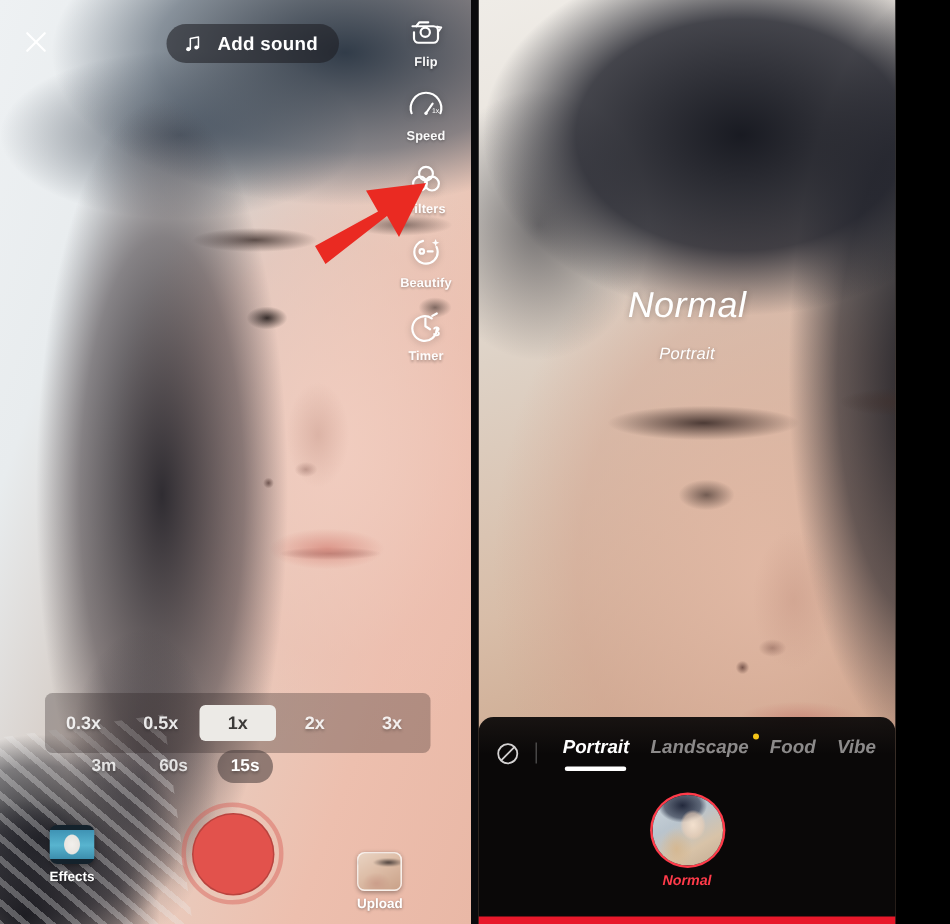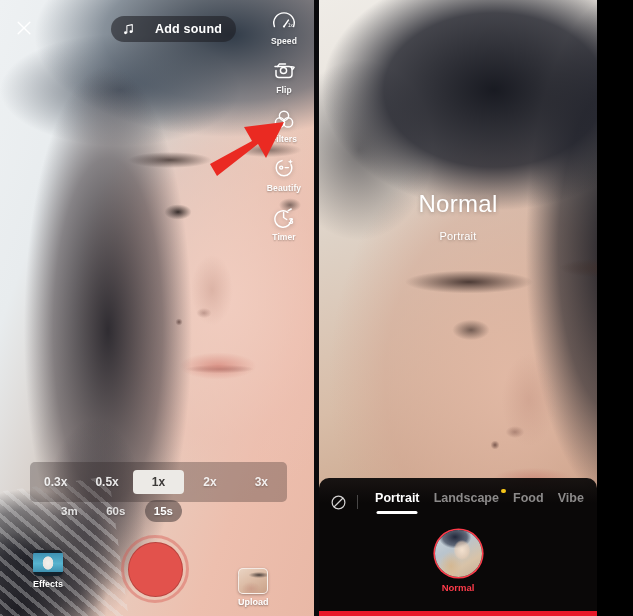--- a/index.html
+++ b/index.html
@@ -8,21 +8,21 @@
     background:#000;
     font-family:"Liberation Sans", sans-serif;
     overflow:hidden;
   }
   #app { position:relative; width:633px; height:616px; display:flex; background:#000; }
 
   
   .panel { position:relative; height:616px; overflow:hidden; }
   #panel-left  { width:314px; }
   .panel-gap   { width:5px; height:616px; background:#0a0a0c; }
-  #panel-right { width:278px; }
+  #panel-right { width:278px;font-style:italic; }
 
   
   .photo-left {
     position:absolute; inset:0;
     background:
       
       radial-gradient(ellipse 120px 90px at 28px 560px, rgba(22,24,30,.92) 0%, rgba(30,32,40,.5) 55%, rgba(0,0,0,0) 78%),
       radial-gradient(ellipse 70px 140px at 95px 520px, rgba(35,36,44,.55) 0%, rgba(0,0,0,0) 72%),
       
       radial-gradient(ellipse 105px 330px at 108px 330px, rgba(38,36,42,.95) 0%, rgba(58,52,58,.55) 52%, rgba(0,0,0,0) 80%),
@@ -84,21 +84,21 @@
 
   
   .close-btn {
     position:absolute; left:10px; top:14px; width:28px; height:28px;
     display:flex; align-items:center; justify-content:center; cursor:pointer;
   }
   .close-btn svg { width:20px; height:20px; }
 
   .add-sound {
     position:absolute; left:111px; top:16px;
-    display:flex; align-items:center; gap:20px;
+    display:flex; align-items:center; gap:10px;
     padding:6px 14px 6px 11px; border-radius:16px;
     background:rgba(30,30,34,.58);
     cursor:pointer;
   }
   .add-sound .lbl { color:#fff; font-size:12.5px; font-weight:bold; letter-spacing:.2px; }
   .note-ico { width:13px; height:13px; display:block; }
 
   
   .rail { position:absolute; right:6px; top:8px; width:48px; }
   .rail-item {
@@ -267,39 +267,39 @@
     <div class="add-sound">
       <svg class="note-ico" viewBox="0 0 24 24" fill="none" stroke="#fff" stroke-width="1.9" stroke-linecap="round" stroke-linejoin="round">
         <path d="M9 18V5l10-2v13"></path>
           <circle cx="6.5" cy="18" r="2.6" fill="#fff" stroke="none"></circle>
           <circle cx="16.5" cy="16" r="2.6" fill="#fff" stroke="none"></circle>
       </svg>
       <span class="lbl">Add sound</span>
     </div>
 
     <div class="rail">
+
+      <div class="rail-item">
+        <svg class="rail-ico" viewBox="0 0 26 26" fill="none" stroke="#fff" stroke-width="1.45" stroke-linecap="round" stroke-linejoin="round">
+          <path d="M4 9.5h14a3 3 0 0 1 3 3v5a3 3 0 0 1-3 3H8a3 3 0 0 1-3-3v-4"></path>
+          <circle cx="12.5" cy="13.5" r="3.1"></circle>
+          <path d="M6.5 9.5l2-2.6h6"></path>
+          <path d="M21.5 12.5l1.6-2.2-2.6-.5"></path>
+        </svg>
+        <span class="rail-lbl">Flip</span>
+      </div>
 
       <div class="rail-item">
         <svg class="rail-ico" viewBox="0 0 26 26" fill="none" stroke="#fff" stroke-width="1.45" stroke-linecap="round">
           <path d="M3.4 18.5a10.2 10.2 0 1 1 19.2 0"></path>
           <path d="M13 18.5l4.4-6.4"></path>
           <circle cx="13" cy="18.5" r="1.1" fill="#fff" stroke="none"></circle>
           <text x="17" y="18.5" font-size="4.6" fill="#fff" stroke="none" font-family="Liberation Sans, sans-serif">1x</text>
         </svg>
         <span class="rail-lbl">Speed</span>
-      </div>
-
-      <div class="rail-item">
-        <svg class="rail-ico" viewBox="0 0 26 26" fill="none" stroke="#fff" stroke-width="1.45" stroke-linecap="round" stroke-linejoin="round">
-          <path d="M4 9.5h14a3 3 0 0 1 3 3v5a3 3 0 0 1-3 3H8a3 3 0 0 1-3-3v-4"></path>
-          <circle cx="12.5" cy="13.5" r="3.1"></circle>
-          <path d="M6.5 9.5l2-2.6h6"></path>
-          <path d="M21.5 12.5l1.6-2.2-2.6-.5"></path>
-        </svg>
-        <span class="rail-lbl">Flip</span>
       </div>
 
       <div class="rail-item">
         <svg class="rail-ico" viewBox="0 0 26 26" fill="none" stroke="#fff" stroke-width="1.45">
           <circle cx="13" cy="9.8" r="4.6"></circle>
             <circle cx="9" cy="16.4" r="4.6"></circle>
             <circle cx="17" cy="16.4" r="4.6"></circle>
         </svg>
         <span class="rail-lbl">Filters</span>
       </div>

